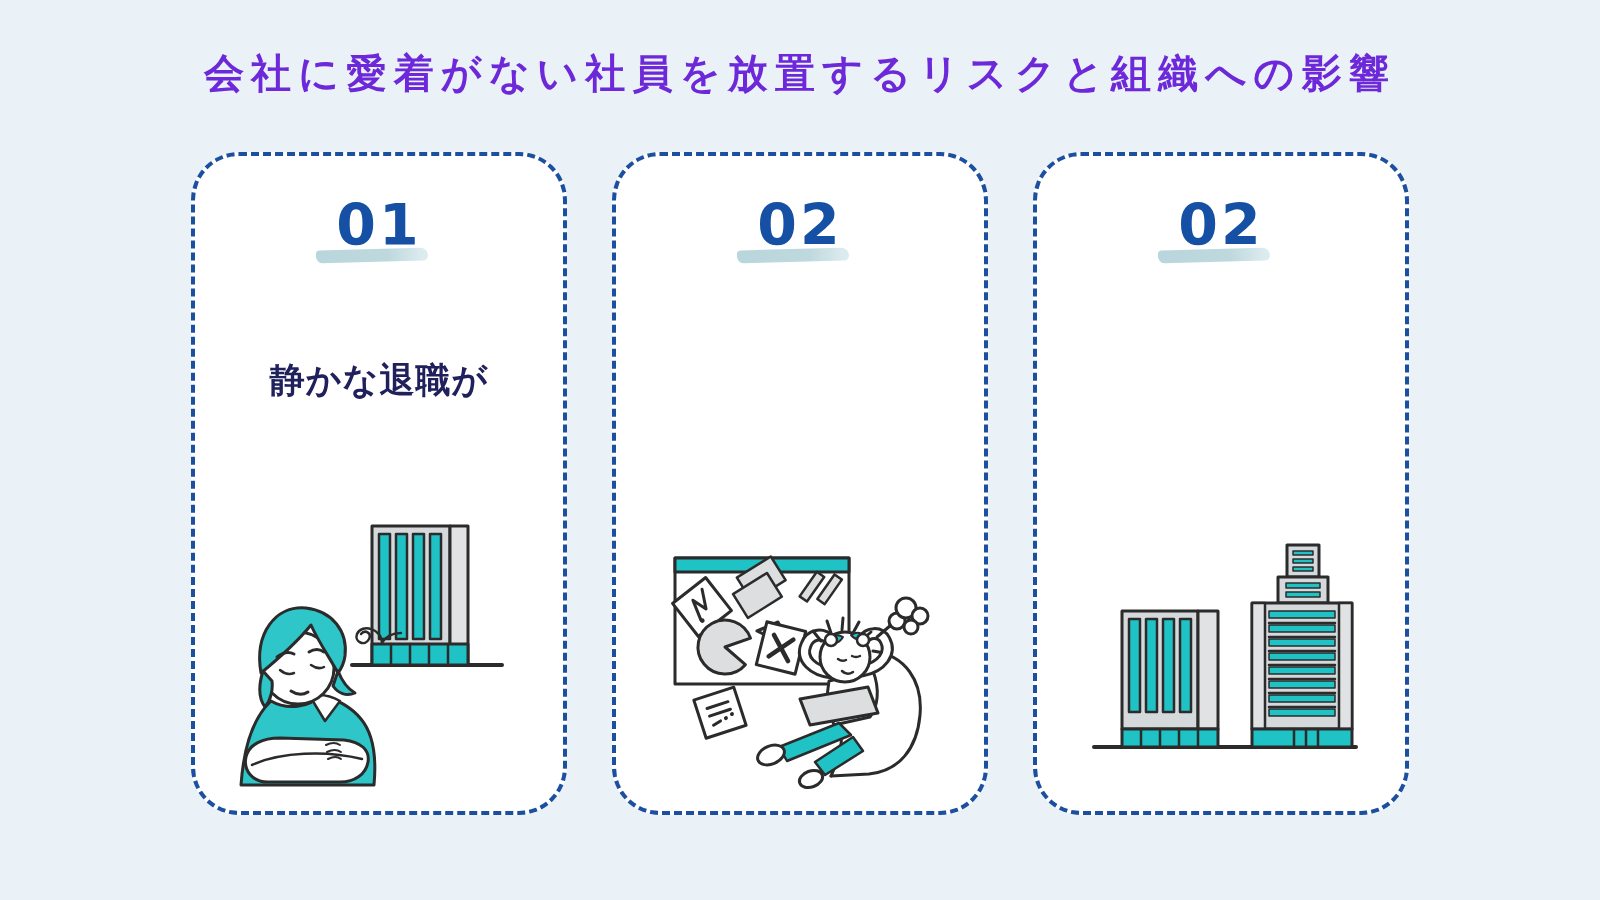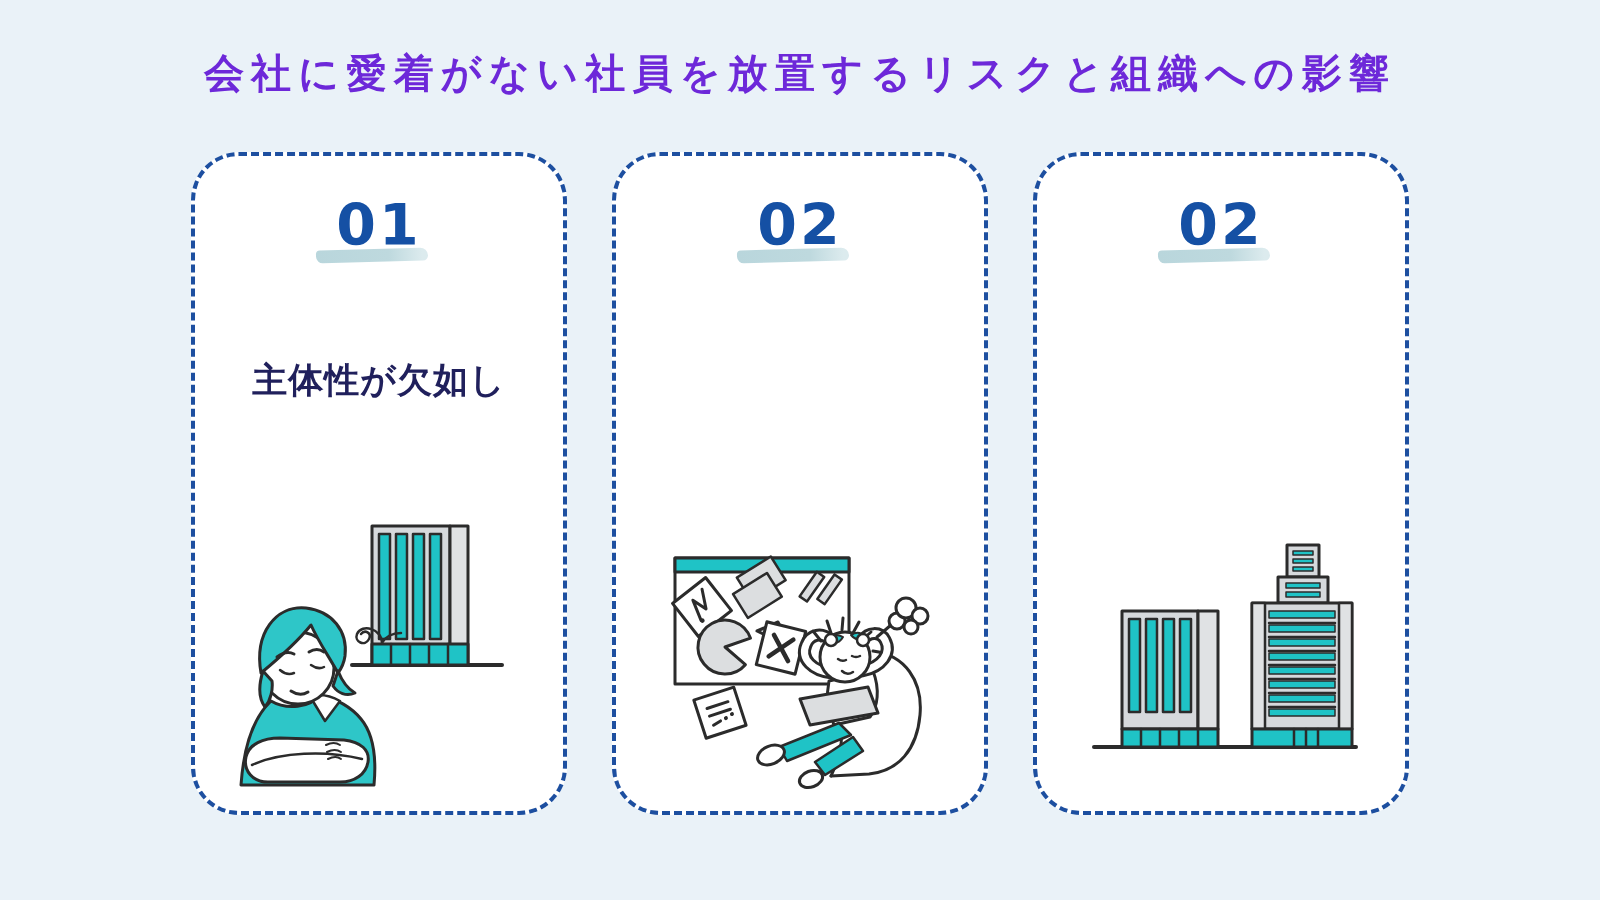--- a/index.html
+++ b/index.html
@@ -60,21 +60,21 @@
 <div class="title">会社に愛着がない社員を放置するリスクと組織への影響</div>
 
 <div class="cards">
 
   <div class="card card-1">
     <div class="num-wrap">
       <div class="brush"></div>
       <div class="num">01</div>
     </div>
     <div class="lines">
-      <div class="line">主体性が欠如し</div>
+      <div class="line">静かな退職が</div>
     </div>
     <svg class="illus" viewBox="0 0 330 300" width="330" height="300">
       <g stroke="#2b2b2b" stroke-linecap="round" stroke-linejoin="round">
         <line x1="138" y1="172" x2="288" y2="172" stroke-width="4"></line>
         <rect x="158" y="33" width="78" height="139" fill="#d6d9dc" stroke-width="3"></rect>
         <rect x="236" y="33" width="18" height="139" fill="#e0e2e4" stroke-width="3"></rect>
         <rect x="165" y="41" width="11" height="105" fill="#1fc3c6" stroke-width="2.5"></rect>
         <rect x="182" y="41" width="11" height="105" fill="#1fc3c6" stroke-width="2.5"></rect>
         <rect x="199" y="41" width="11" height="105" fill="#1fc3c6" stroke-width="2.5"></rect>
         <rect x="216" y="41" width="11" height="105" fill="#1fc3c6" stroke-width="2.5"></rect>

